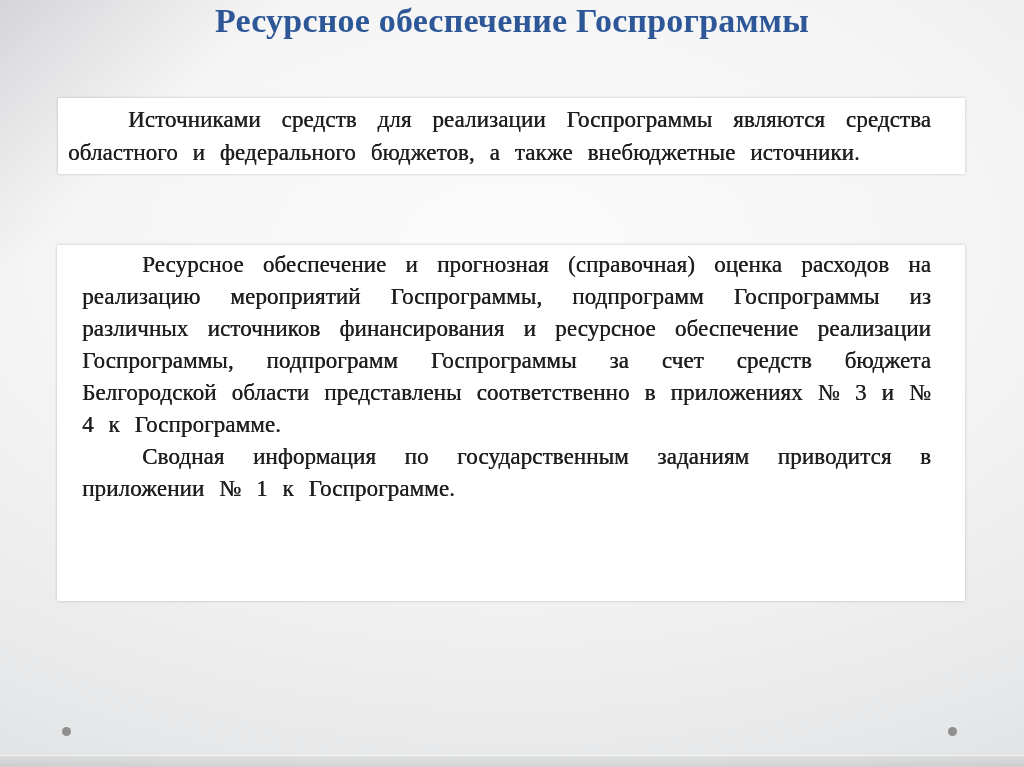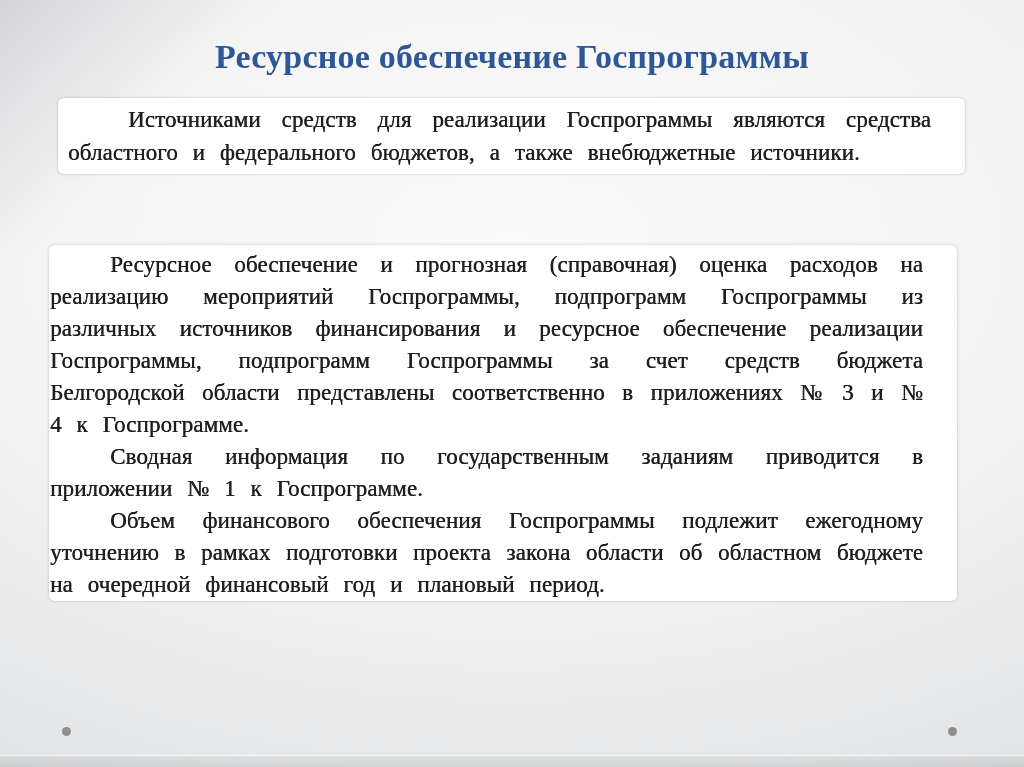--- a/index.html
+++ b/index.html
@@ -12,34 +12,33 @@
   .slide {
     position: relative;
     width: 1024px; height: 767px;
     background:
       linear-gradient(135deg, rgba(90,95,100,0.18) 0%, rgba(90,95,100,0.0) 16%),
       radial-gradient(130% 105% at 50% 32%, #fbfbfb 0%, #f4f4f5 38%, #e7e8e9 66%, #d0d2d5 100%);
   }
 
   .slide-title {
     margin: 0;
-    padding-top: 36px;
     text-align: center;
     font-size: 34px;
     line-height: 42px;
     font-weight: bold;
     color: var(--title_blue, #2d5796);
     letter-spacing: 0.2px;
   }
 
   .scan-block {
     position: absolute;
     background: var(--block_bg, #ffffff);
     box-shadow: 0 0 3px rgba(110,110,110,0.4);
-    border-radius: 6px;
+    border-radius: 1px;
     overflow: hidden;
     color: var(--body_text, #1f1f1f);
   }
 
   .scan-block p {
     margin: 0;
     text-align: justify;
     text-indent: 60px;
     font-size: 23px;
     word-spacing: 9px;
@@ -49,23 +48,23 @@
 
   .scan-block.intro {
     left: 58px; top: 98px;
     width: 907px; height: 76px;
     padding: 5px 34px 5px 10px;
     box-sizing: border-box;
   }
   .scan-block.intro p { line-height: 33px; }
 
   .scan-block.main {
-    left: 49px; top: 245px;
+    left: 57px; top: 245px;
     width: 908px; height: 356px;
-    padding: 4px 34px 6px 1px;
+    padding: 4px 34px 6px 25px;
     box-sizing: border-box;
   }
   .scan-block.main p { line-height: 32px; }
 
   .footer-line {
     position: absolute;
     left: 0; bottom: 0;
     width: 100%; height: 11px;
     border-top: 1px solid rgba(255,255,255,0.75);
     background: linear-gradient(rgba(0,0,0,0.035), rgba(0,0,0,0.09));
@@ -88,21 +87,20 @@
 
   <h1 class="slide-title">Ресурсное обеспечение Госпрограммы</h1>
 
   <div class="scan-block intro">
     <p>Источниками средств для реализации Госпрограммы являются средства областного и федерального бюджетов, а также внебюджетные источники.</p>
   </div>
 
   <div class="scan-block main">
     <p>Ресурсное обеспечение и прогнозная (справочная) оценка расходов на реализацию мероприятий Госпрограммы, подпрограмм Госпрограммы из различных источников финансирования и ресурсное обеспечение реализации Госпрограммы, подпрограмм Госпрограммы за счет средств бюджета Белгородской области представлены соответственно в приложениях № 3 и № 4 к Госпрограмме.</p>
     <p>Сводная информация по государственным заданиям приводится в приложении № 1 к Госпрограмме.</p>
-    <p>Объем финансового обеспечения Госпрограммы подлежит ежегодному уточнению в рамках подготовки проекта закона области об областном бюджете на очередной финансовый год и плановый период.</p>
   </div>
 
   <div class="footer-line"></div>
 
   <span class="nav-dot left"></span>
   <span class="nav-dot right"></span>
 
 </div>
 
 </body></html>

